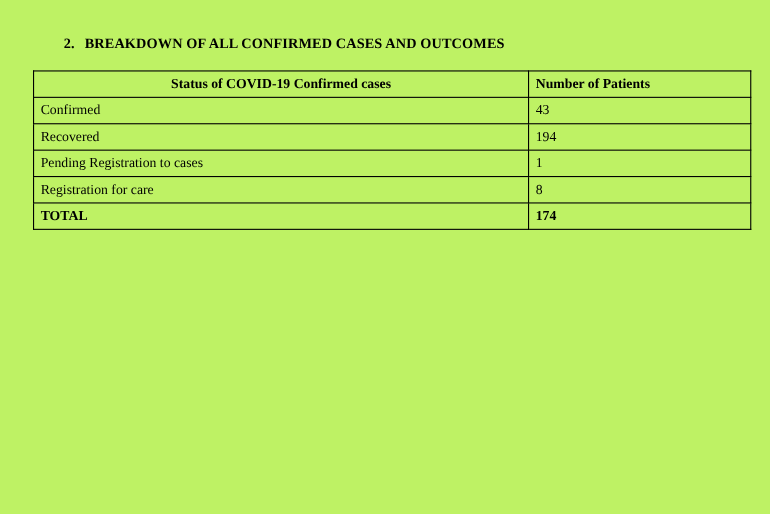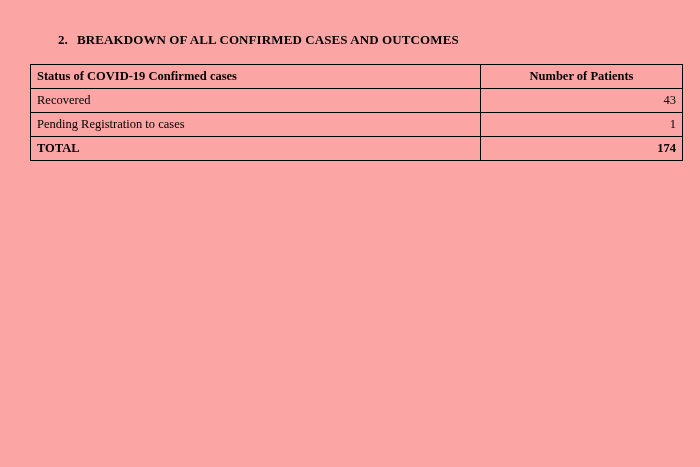--- a/index.html
+++ b/index.html
@@ -11,21 +11,21 @@
     overflow: hidden;
   }
   body {
     font-family: "Liberation Serif", serif;
     color: #000000;
   }
   .page {
     position: relative;
     width: 700px;
     height: 467px;
-    background: #fca5a5;
+    background: #bef264;
   }
   .section-heading {
     position: absolute;
     left: 58px;
     top: 32px;
     font-family: "Liberation Serif", serif;
     font-weight: bold;
     font-size: 13px;
     letter-spacing: 0.1px;
     white-space: nowrap;
@@ -51,26 +51,27 @@
     padding: 2px 6px 3px 6px;
     height: 18px;
     vertical-align: middle;
     line-height: 1.15;
   }
   .col-status { width: 450px; }
   .col-number { width: 202px; }
   .hdr td {
     font-weight: bold;
     font-size: 12.5px;
+    text-align: center;
   }
   .hdr .num-cell {
-    text-align: center;
+    text-align: left;
   }
   .num-cell {
-    text-align: right;
+    text-align: left;
   }
   .total-row td {
     font-weight: bold;
     margin-top: 12px;
   }
   .status-cell {
     text-align: left;
     white-space: nowrap;
     overflow: hidden;
   }
@@ -89,26 +90,34 @@
       <colgroup>
         <col class="col-status">
         <col class="col-number">
       </colgroup>
       <tbody>
         <tr class="hdr">
           <td class="status-cell">Status of COVID-19 Confirmed cases</td>
           <td class="num-cell">Number of Patients</td>
         </tr>
         <tr>
+          <td class="status-cell">Confirmed</td>
+          <td class="num-cell">43</td>
+        </tr>
+        <tr>
           <td class="status-cell">Recovered</td>
-          <td class="num-cell">43</td>
+          <td class="num-cell">194</td>
         </tr>
         <tr>
           <td class="status-cell">Pending Registration to cases</td>
           <td class="num-cell">1</td>
+        </tr>
+        <tr>
+          <td class="status-cell">Registration for care</td>
+          <td class="num-cell">8</td>
         </tr>
         <tr class="total-row">
           <td class="status-cell">TOTAL</td>
           <td class="num-cell">174</td>
         </tr>
       </tbody>
     </table>
   </div>
 
 </div>

